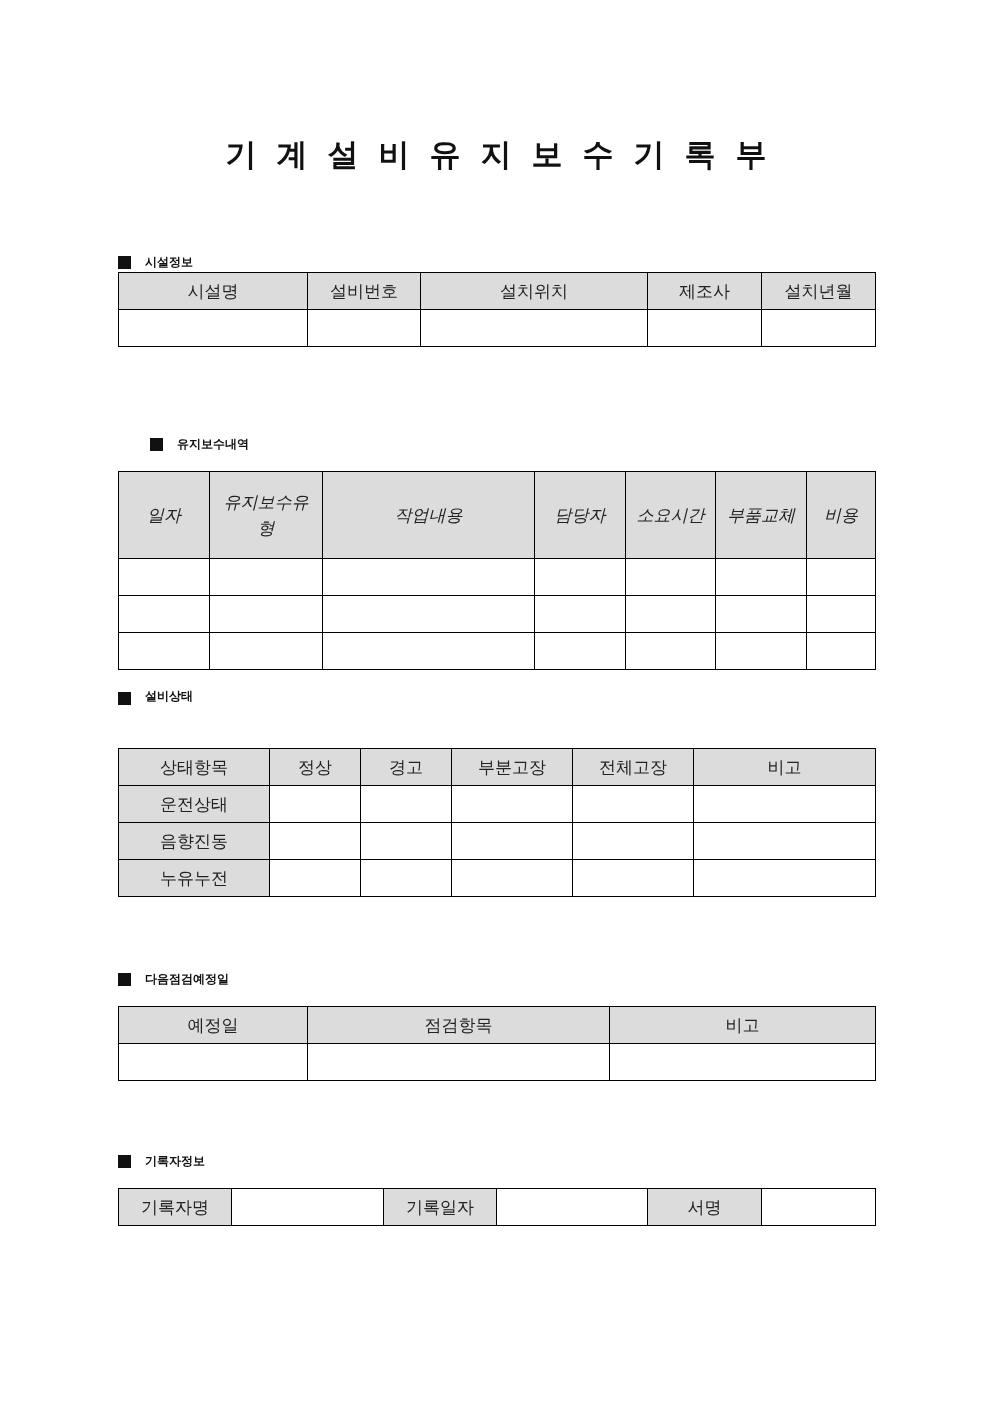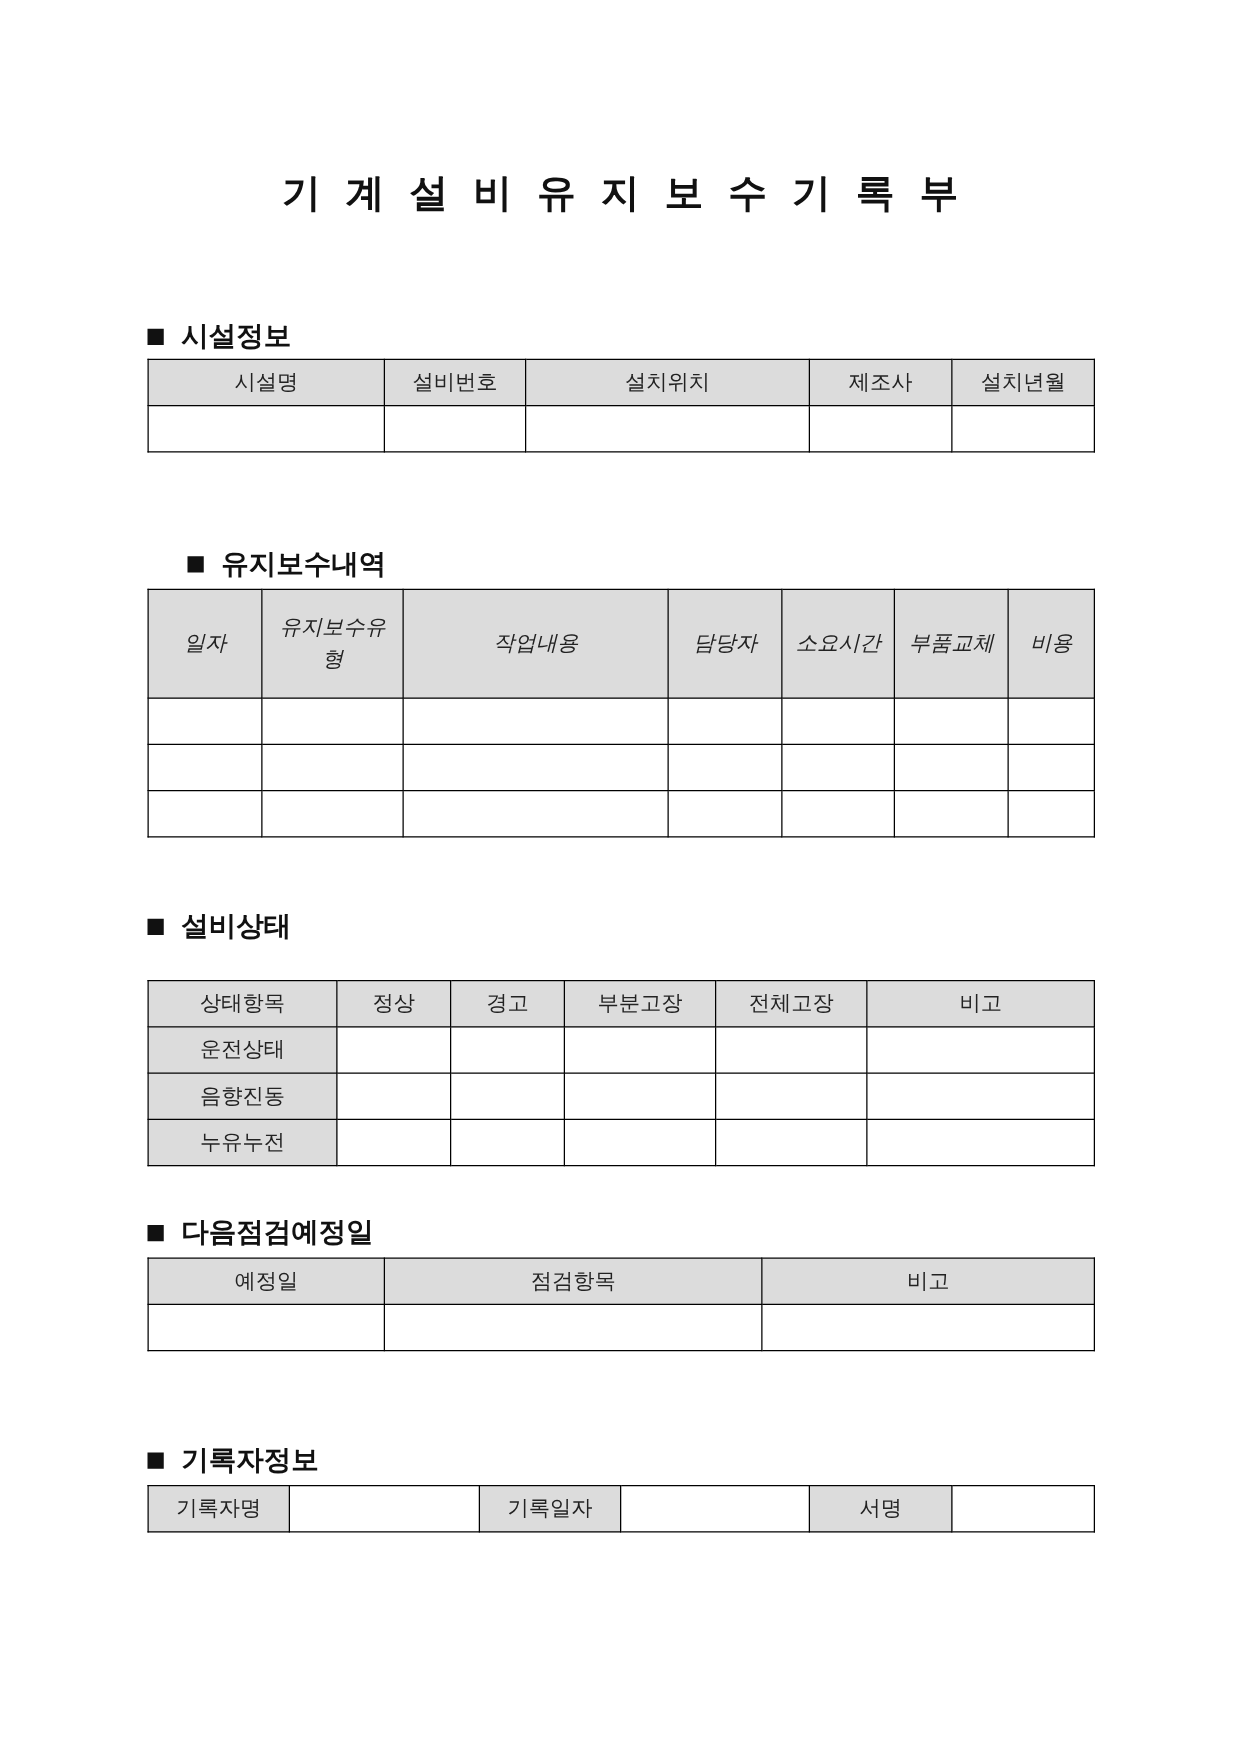--- a/index.html
+++ b/index.html
@@ -1,34 +1,34 @@
 <!DOCTYPE html>
 <html><head>
 <meta charset="utf-8">
 <style>
   html, body { margin: 0; padding: 0; background: #ffffff; }
   body { width: 992px; height: 1403px; position: relative; font-family: "DejaVu Sans", "Liberation Sans", sans-serif; color: #111; }
   .title { position: absolute; left: 0; top: 134px; width: 992px; text-align: center; font-size: 31px; font-weight: bold; letter-spacing: 20px; padding-left: 20px; box-sizing: border-box; }
-  .section-heading { position: absolute; left: 118px; font-size: 22px; font-weight: bold; display: flex; align-items: center; }
+  .section-heading { position: absolute; left: 118px; font-size: 12px; font-weight: bold; display: flex; align-items: center; }
   .section-heading .sq { display: inline-block; width: 13px; height: 13px; background: #111; margin-right: 14px; }
   table.form { position: absolute; left: 118px; width: 757px; border-collapse: collapse; table-layout: fixed; }
   table.form td, table.form th { border: 1.5px solid #000; font-size: 17px; font-weight: normal; text-align: center; vertical-align: middle; padding: 0; color: #222; line-height: 26px; }
   table.form th, table.form td.hdr { background: #dcdcdc; }
   .h38 td, .h38 th { height: 36px; }
 </style>
 </head>
 <body>
 
 <div class="title">기계설비유지보수기록부</div>
 
 <div class="section-heading" style="top:254px;">
   <span class="sq"></span>
   <span>시설정보</span>
 </div>
-<table class="form h38" style="top:287px;">
+<table class="form h38" style="top:272px;">
   <colgroup>
       <col style="width:189px">
       <col style="width:113px">
       <col style="width:227px">
       <col style="width:114px">
       <col style="width:114px">
     </colgroup>
   <tbody>
       <tr>
     <th>시설명</th>
@@ -94,25 +94,25 @@
     <td></td>
     <td></td>
     <td></td>
     <td></td>
     <td></td>
     <td></td>
   </tr>
 </tbody>
   </table>
 
-<div class="section-heading" style="top:726px;">
+<div class="section-heading" style="top:688px;align-items:flex-end;">
   <span class="sq"></span>
   <span>설비상태</span>
 </div>
-<table class="form h38" style="top:748px;margin-top:36px;">
+<table class="form h38" style="top:748px;">
   <colgroup>
       <col style="width:151px">
       <col style="width:91px">
       <col style="width:91px">
       <col style="width:121px">
       <col style="width:121px">
       <col style="width:182px">
     </colgroup>
   <tbody>
       <tr>

